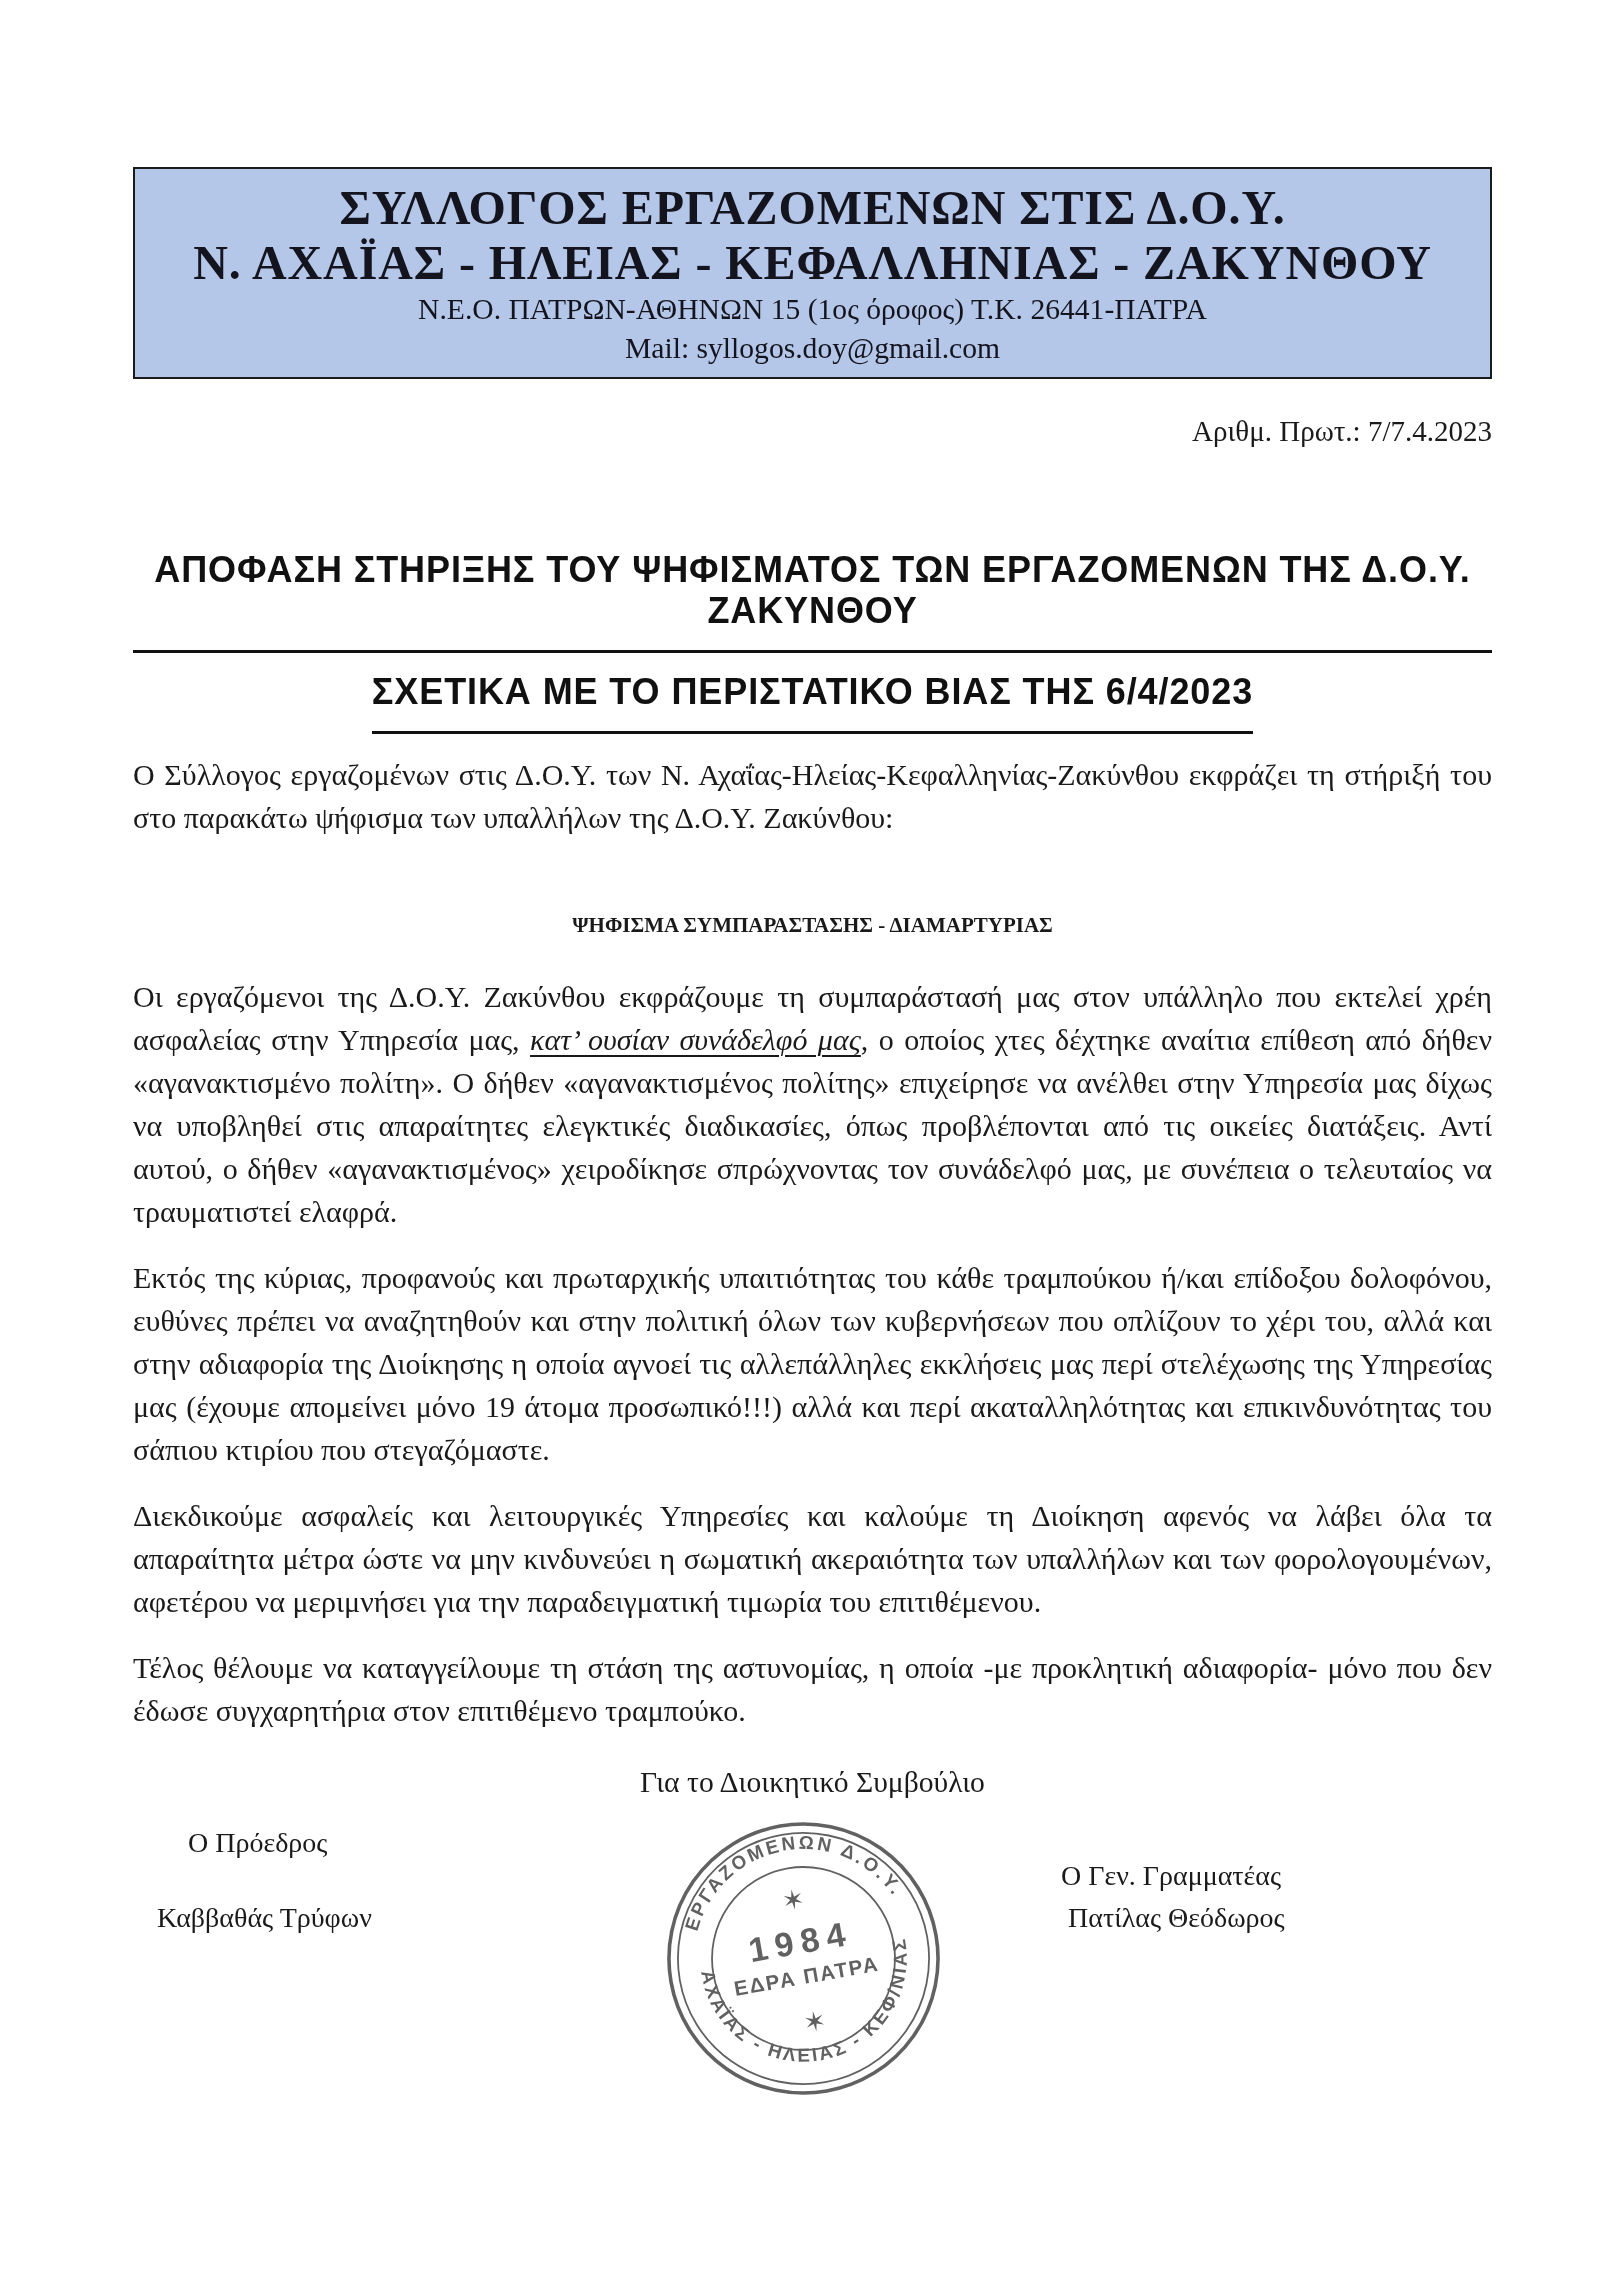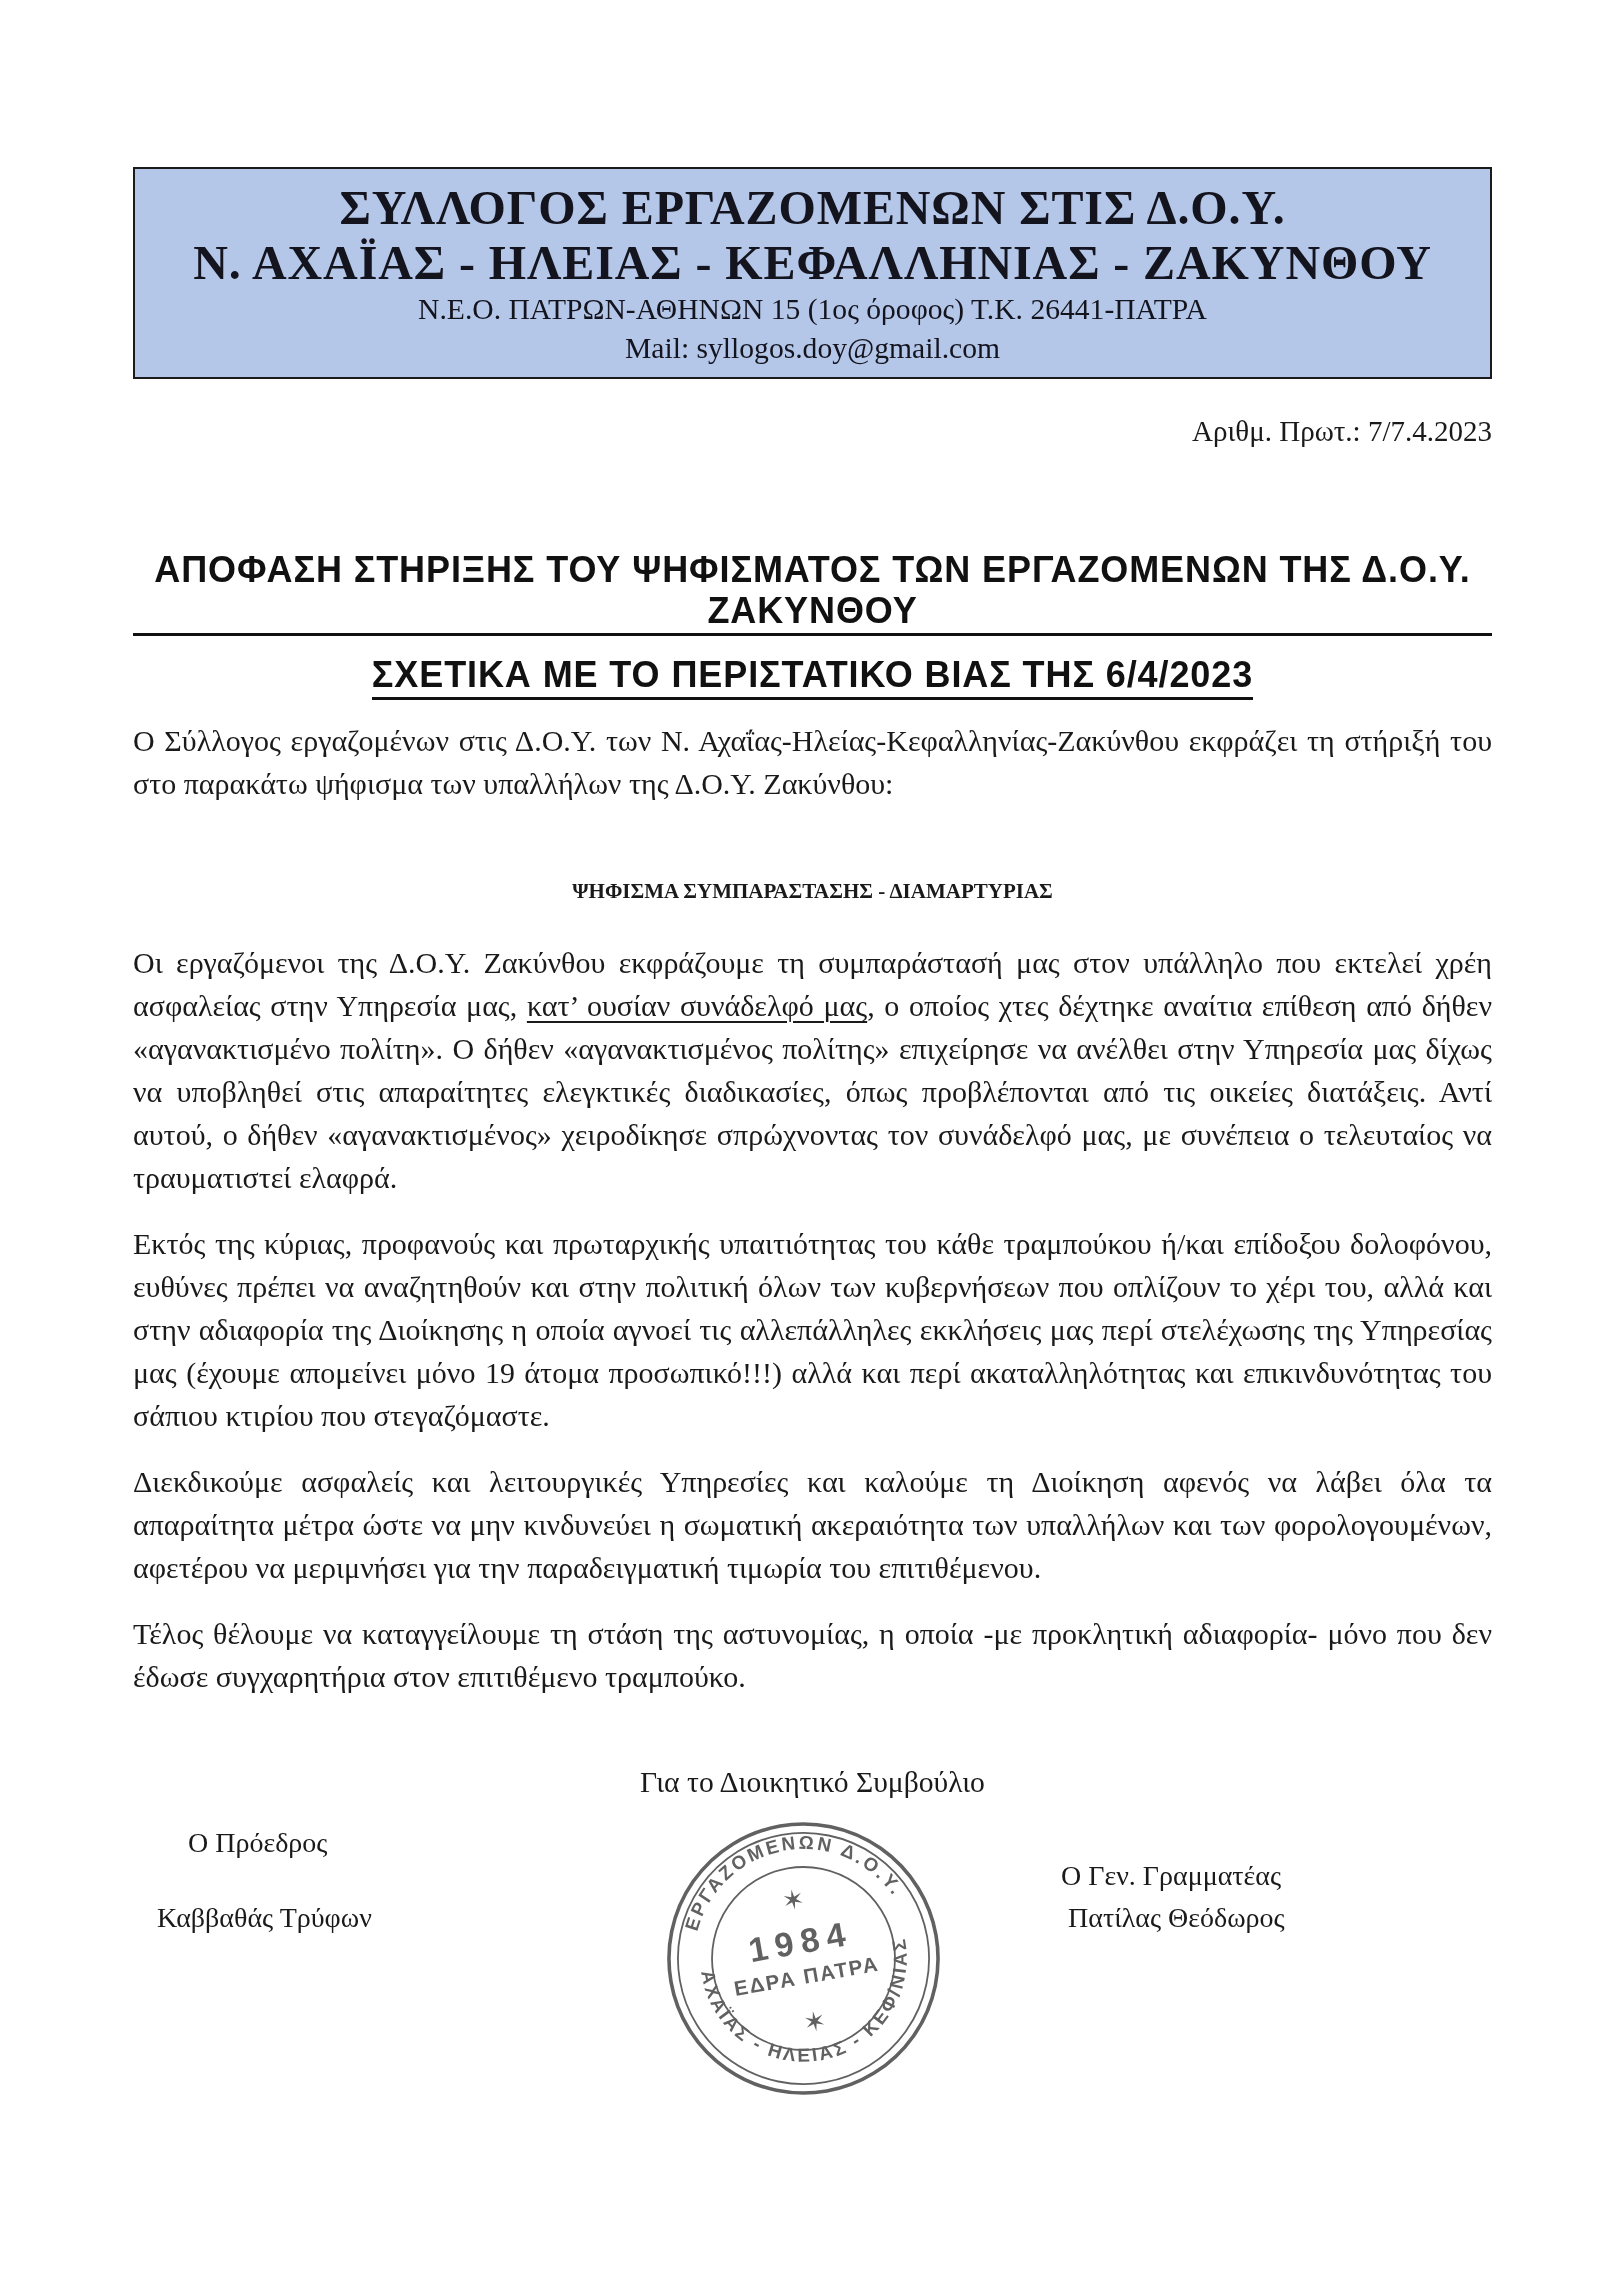--- a/index.html
+++ b/index.html
@@ -29,29 +29,29 @@
   
   .proto{margin-top:34px;text-align:right;font-size:29px;line-height:36px;}
 
   
   .title{
     margin-top:100px;text-align:center;
     font-family:"Liberation Sans","DejaVu Sans",sans-serif;
     font-weight:bold;font-size:36px;color:#111;letter-spacing:0.9px;
   }
   .t-row{line-height:41px;margin-bottom:18px;}
-  .t-underline{display:inline-block;border-bottom:3.6px solid #111;padding-bottom:2px;}
+  .t-underline{display:inline-block;border-bottom:3.6px solid #111;padding-bottom:19px;}
 
   
   .para{margin:0;font-size:30px;line-height:43px;text-align:justify;}
   .intro{margin-top:19.7px;}
   .res-heading{margin-top:68px;text-align:center;font-weight:bold;font-size:21px;line-height:36px;}
   .p-res1{margin-top:32px;}
   .p-follow{margin-top:23px;}
-  .underline-phrase{text-decoration:underline;text-decoration-thickness:1.8px;text-underline-offset:4.5px;}
+  .underline-phrase{text-decoration:underline;text-decoration-thickness:1.8px;text-underline-offset:4.5px;font-style:italic;}
 
   
   .board-line{position:absolute;left:133px;width:1359px;top:1766px;text-align:center;font-size:29.6px;}
   .sig{position:absolute;font-size:28px;white-space:nowrap;}
   .sig-pres-title{left:188px;top:1827px;}
   .sig-sec-title{left:1061px;top:1860px;}
   .sig-pres-name{left:157px;top:1902px;}
   .sig-sec-name{left:1068px;top:1902px;}
 
   

